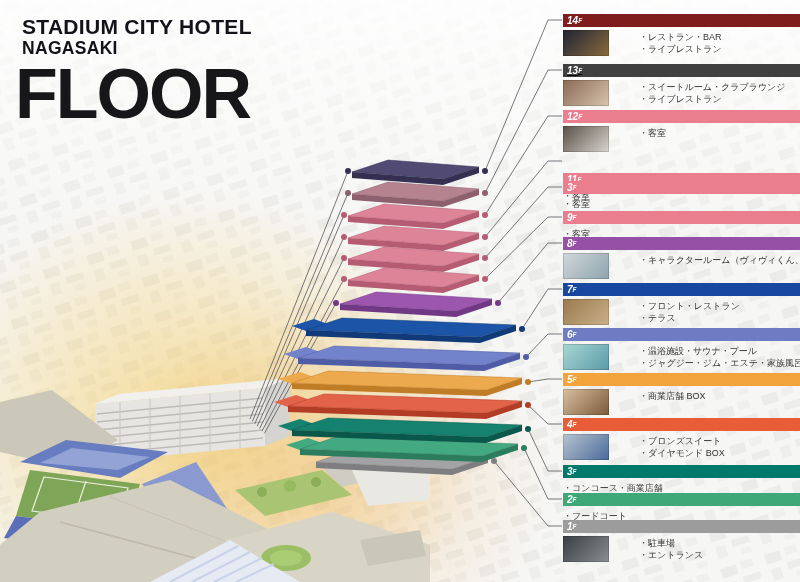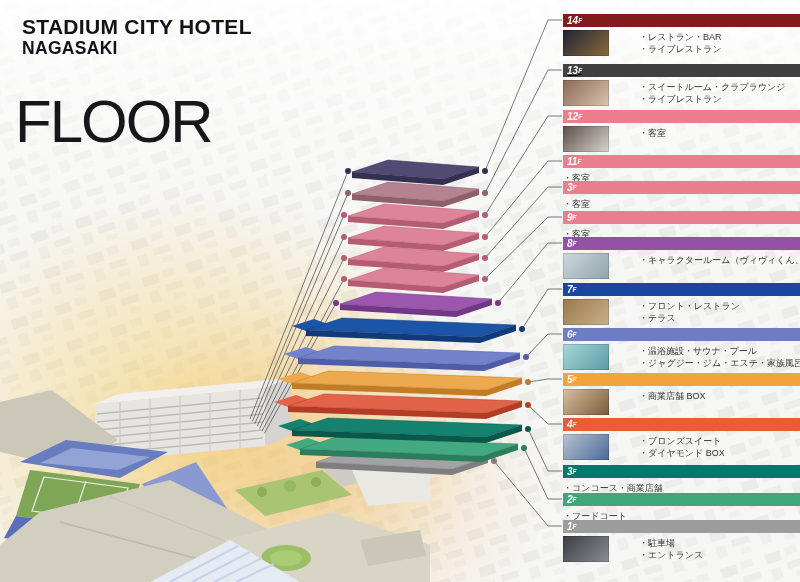--- a/index.html
+++ b/index.html
@@ -10,21 +10,21 @@
   }
   .bg-layer{position:absolute;inset:0;}
   
   .hotel-name{
     position:absolute;left:22px;top:16px;color:#121218;
     font-weight:bold;font-size:21px;line-height:1.08;letter-spacing:.3px;
   }
   .hotel-name .line2{font-size:17.5px;display:block;}
   .big-title{
     position:absolute;left:15px;top:62px;color:#17171a;
-    font-weight:normal;font-size:60px;line-height:.93;letter-spacing:-2px;margin-top:32px;
+    font-weight:bold;font-size:70px;line-height:.93;letter-spacing:-2px;
   }
   
   #legend{position:absolute;left:563px;top:0;width:237px;height:582px;}
   .legend-row{position:absolute;left:0;width:237px;}
   .floor-bar{
     position:relative;height:13px;width:100%;
     display:flex;align-items:center;padding-left:4px;box-sizing:border-box;
   }
   .floor-num{color:#fff;font-weight:bold;font-style:italic;font-size:10px;line-height:1;}
   .floor-suffix{color:#fff;font-weight:bold;font-style:italic;font-size:6.5px;line-height:1;margin-top:2px;}
@@ -298,21 +298,21 @@
       <div class="legend-row" style="top: 110px;">
         <div class="floor-bar" style="background: rgb(234, 126, 143);">
           <span class="floor-num">12</span>
           <span class="floor-suffix">F</span>
         </div>
         <div class="floor-photo" style="background-image: linear-gradient(135deg, rgb(90, 80, 72) 0%, rgb(216, 212, 206) 100%);"></div>
         <div class="floor-items with-photo">
           <div class="floor-item">・客室</div>
         </div>
       </div>
-      <div class="legend-row" style="top: 155px; border-radius: 6px;">
+      <div class="legend-row" style="top: 173px; border-radius: 6px;">
         <div class="floor-bar" style="background: rgb(234, 126, 143);">
           <span class="floor-num">11</span>
           <span class="floor-suffix">F</span>
         </div>
         <div class="floor-items">
           <div class="floor-item">・客室</div>
         </div>
       </div>
       <div class="legend-row" style="top: 181px;">
         <div class="floor-bar" style="background: rgb(234, 126, 143);">

